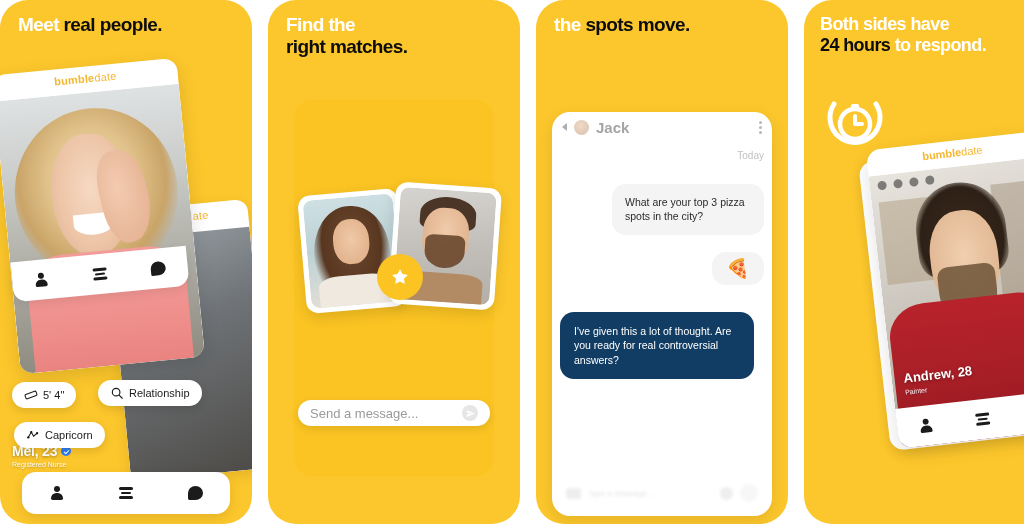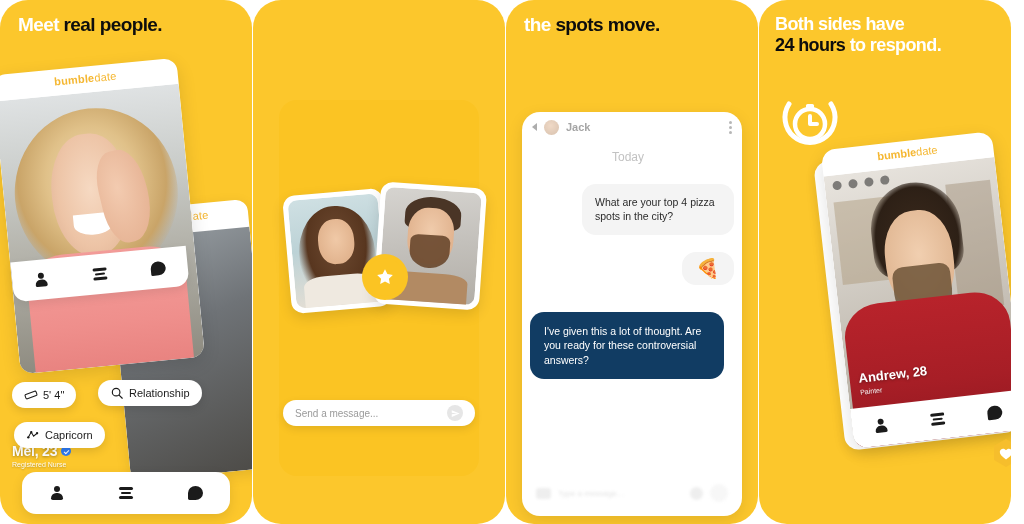--- a/index.html
+++ b/index.html
@@ -1,18 +1,18 @@
 <!DOCTYPE html>
 <html><head>
 <meta charset="utf-8">
 <style>
   html,body{margin:0;padding:0;background:#ffffff;}
   body{width:1024px;height:524px;overflow:hidden;
        font-family:"Liberation Sans","DejaVu Sans",sans-serif;}
-  .stage{position:relative;width:1024px;height:524px;display:flex;gap:1px;background:#fff;}
+  .stage{position:relative;width:1024px;height:524px;display:flex;gap:16px;background:#fff;}
   .panel{position:relative;width:252px;height:524px;border-radius:28px 28px 28px 28px;
          overflow:hidden;flex:0 0 auto;}
   .panel.p1{background:#fcc72c;}
   .panel.p2{background:#fcc72c;}
   .panel.p3{background:#fcc72c;}
   .panel.p4{background:#fcc72c;}
 
   
   .headline{position:absolute;left:18px;top:14px;right:10px;z-index:30;
             font-size:19px;font-weight:700;line-height:1.17;letter-spacing:-0.6px;}
@@ -117,42 +117,42 @@
       background:#6b4a30;border-radius:20% 20% 50% 50%;opacity:.92;}
   .mp-b .body{position:absolute;left:8%;top:74%;width:84%;height:28%;
       background:#b28a63;border-radius:28% 28% 0 0;}
   .star-badge{position:absolute;left:113px;top:258px;width:38px;height:38px;
       border-radius:50%;background:#fbc423;z-index:14;display:flex;
       align-items:center;justify-content:center;box-shadow:0 0 0 4px #fbc423;}
   .star-badge svg{width:20px;height:20px;}
   .p2-send{position:absolute;left:30px;right:30px;top:400px;height:26px;background:#fff;
       border-radius:999px;display:flex;align-items:center;padding:0 12px;z-index:12;
       box-shadow:0 3px 9px rgba(0,0,0,.10);}
-  .p2-send .ph{font-size:10px;color:#9a9a9a;flex:1;}
+  .p2-send .ph{font-size:13px;color:#9a9a9a;flex:1;}
   .send-btn{width:16px;height:16px;border-radius:50%;background:#e6e6e6;
       display:flex;align-items:center;justify-content:center;}
   .send-btn svg{width:9px;height:9px;}
 
   
   .p3-phone{position:absolute;left:16px;top:112px;right:16px;bottom:8px;
       background:#ffffff;border-radius:18px;overflow:hidden;
       box-shadow:0 5px 16px rgba(0,0,0,.10);}
   .p3-head{position:absolute;left:0;right:0;top:0;height:30px;display:flex;
       align-items:center;padding:0 10px;gap:7px;filter:blur(0.7px);opacity:.55;}
   .p3-back{width:0;height:0;border-top:4px solid transparent;border-bottom:4px solid transparent;
       border-right:5px solid #6a6a6a;}
   .p3-av{width:15px;height:15px;border-radius:50%;
       background:radial-gradient(circle at 45% 38%,#e3bb99,#b88f6c);}
-  .p3-nm{font-size:11px;color:#5b5b5b;font-weight:600;flex:1;}
+  .p3-nm{font-size:15px;color:#5b5b5b;font-weight:600;flex:1;}
   .p3-dots{width:3px;height:13px;position:relative;}
   .p3-dots i{position:absolute;left:0;width:3px;height:3px;border-radius:50%;background:#7a7a7a;display:block;}
   .p3-dots i:nth-child(1){top:0;}
   .p3-dots i:nth-child(2){top:5px;}
   .p3-dots i:nth-child(3){top:10px;}
-  .p3-day{position:absolute;left:0;right:8px;top:38px;text-align:center;font-size:12px;
+  .p3-day{position:absolute;left:0;right:8px;top:38px;text-align:right;font-size:10px;
       color:#c2c2c2;filter:blur(0.6px);}
   .bubble{position:absolute;font-size:10.5px;line-height:1.38;}
   .b-in{left:60px;right:8px;top:72px;background:#f4f4f4;color:#2b2b2b;
       border-radius:14px 14px 14px 14px;padding:11px 13px;}
   .b-emoji{right:8px;top:140px;background:#f4f4f4;border-radius:14px;
       padding:7px 14px;font-size:19px;line-height:1;}
   .b-out{left:8px;right:18px;top:200px;background:#113c63;color:#fff;
       border-radius:14px;padding:12px 14px;}
   .p3-input{position:absolute;left:6px;right:6px;bottom:10px;height:26px;
       display:flex;align-items:center;gap:7px;padding:0 8px;filter:blur(1.6px);opacity:.5;}
@@ -280,20 +280,24 @@
       <span class="ic-filter">
           <i></i>
           <i></i>
           <i></i>
         </span>
       <span class="ic-chat"></span>
     </div>
   </div>
 
   <div class="panel p2">
+    <div class="headline">
+      <span class="ln hl-w">Find the</span>
+      <span class="ln hl-b">right matches.</span>
+    </div>
 
     <div class="p2-inner"></div>
 
 
     <div class="m-photo m-left">
       <div class="inner">
           <div class="mp-a">
             <div class="hair"></div>
             <div class="face"></div>
             <div class="body"></div>
@@ -338,23 +342,23 @@
         <span class="p3-av"></span>
         <span class="p3-nm">Jack</span>
         <span class="p3-dots">
             <i></i>
             <i></i>
             <i></i>
           </span>
       </div>
       <div class="p3-day">Today</div>
 
-      <div class="bubble b-in">What are your top 4 pizza spots in the city?</div>
+      <div class="bubble b-in">What are your top 3 pizza spots in the city?</div>
       <div class="bubble b-emoji">🍕</div>
-      <div class="bubble b-out">I've given this a lot of thought. Are you ready for these controversial answers?</div>
+      <div class="bubble b-out">I've given this a lot of thought. Are you ready for real controversial answers?</div>
 
       <div class="p3-input">
         <span class="p3-cam"></span>
         <span class="p3-ph">Type a message...</span>
         <span class="p3-circ"></span>
         <span class="p3-circ2"></span>
       </div>
     </div>
   </div>
 

